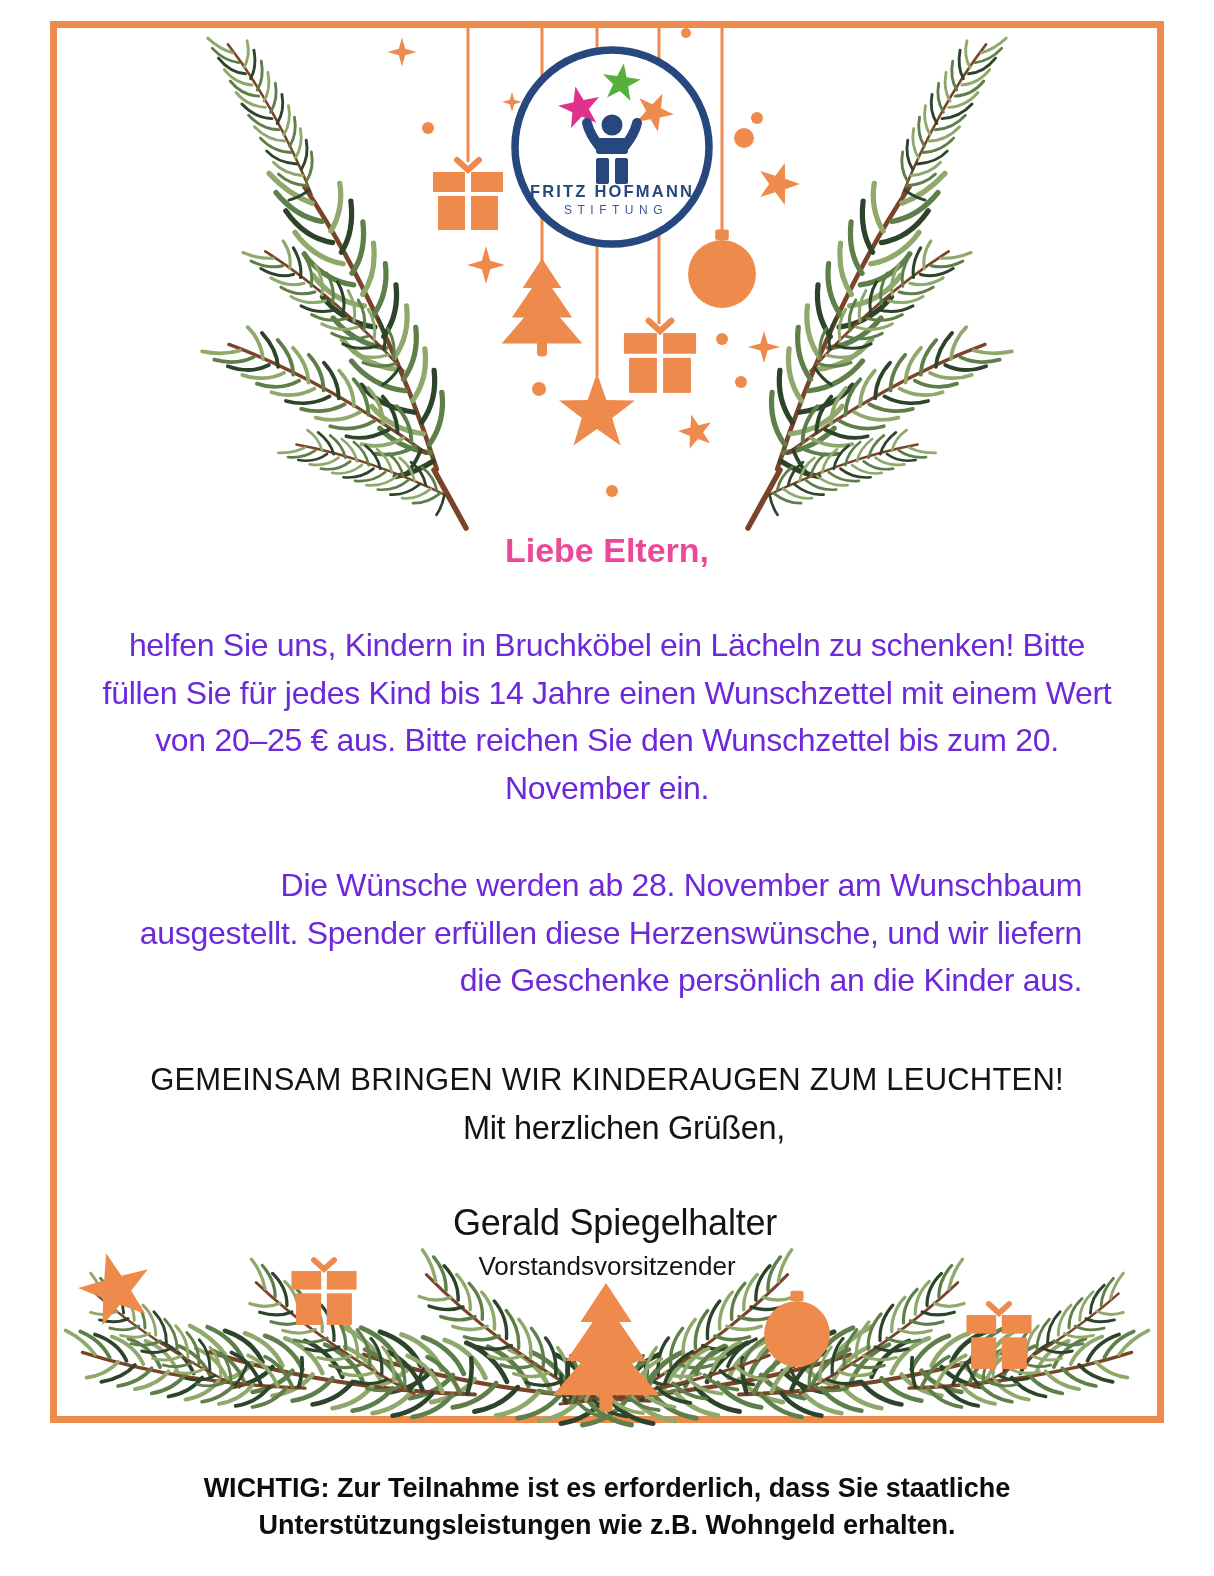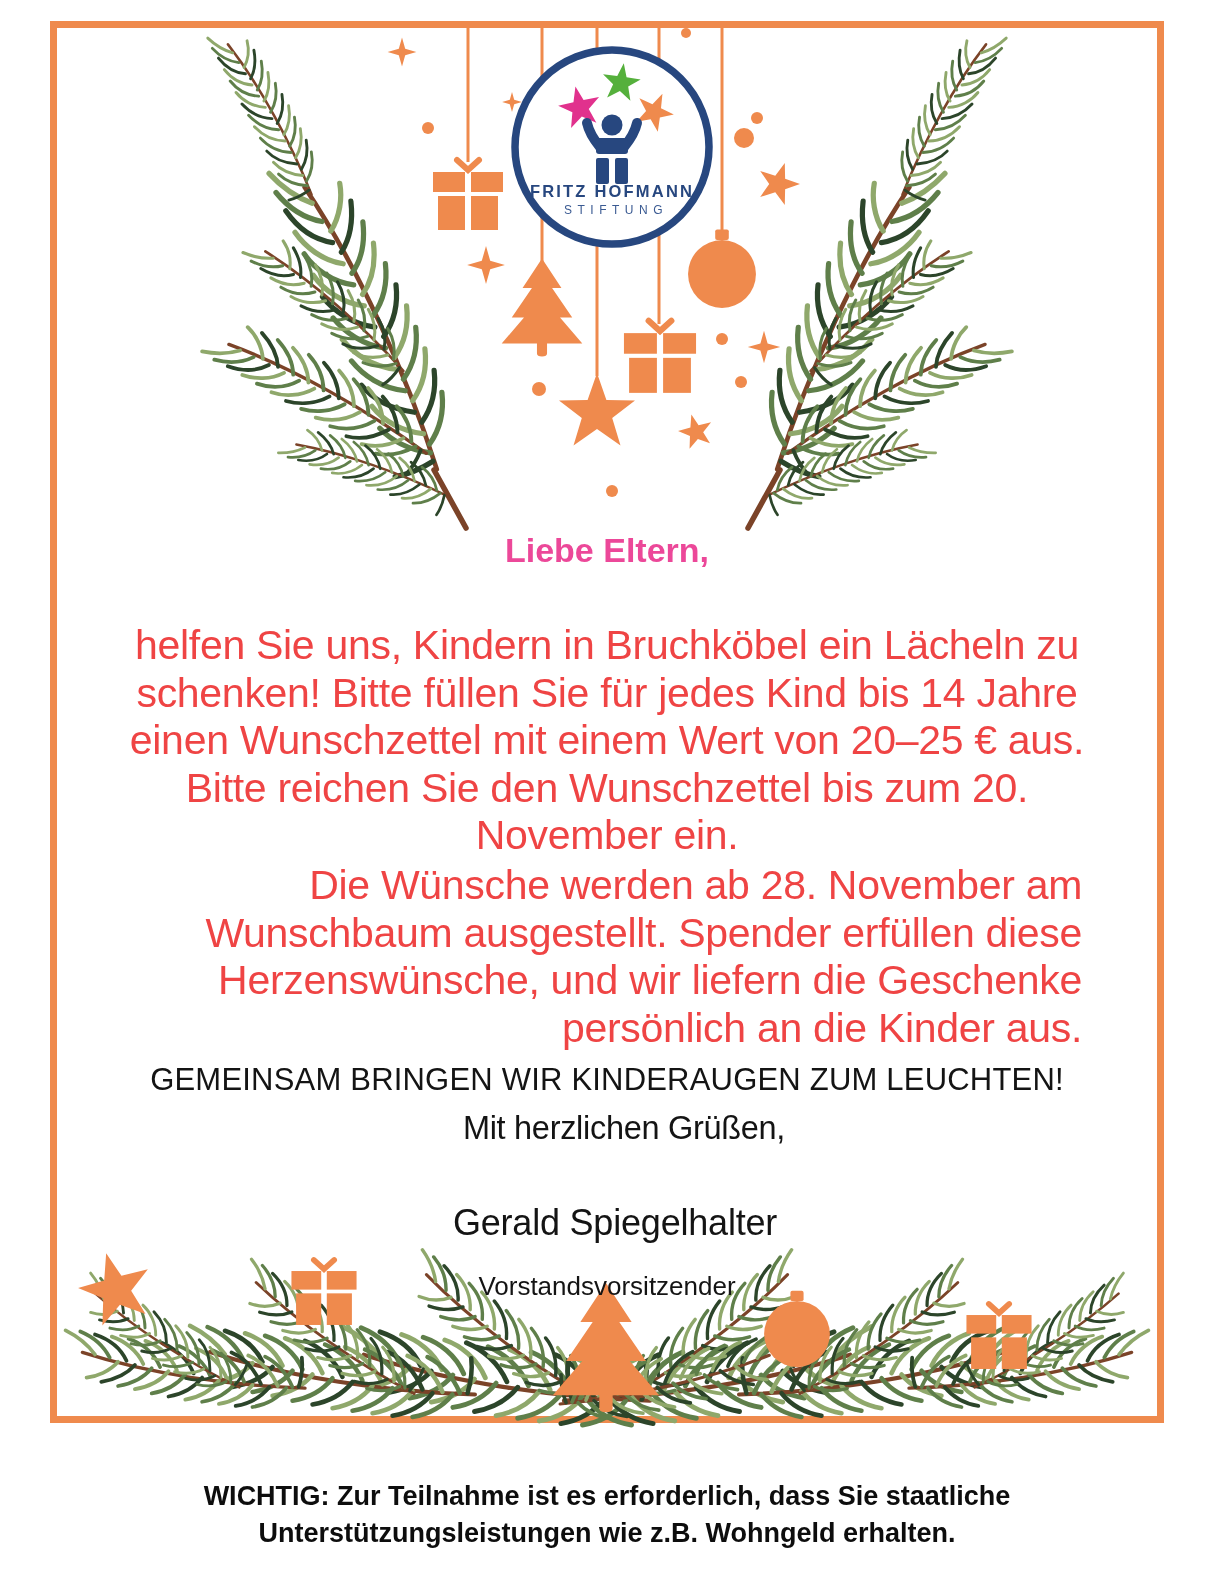--- a/index.html
+++ b/index.html
@@ -3,28 +3,28 @@
 <meta charset="utf-8">
 <style>
   html,body{margin:0;padding:0;}
   body{
     width:1214px;height:1576px;position:relative;background:#ffffff;
     font-family:"Liberation Sans", sans-serif;color:#111;overflow:hidden;
   }
   #decor{position:absolute;left:0;top:0;z-index:0;}
   .txt{position:absolute;left:50%;transform:translateX(-50%);text-align:center;z-index:2;}
   .salutation{top:531px;font-size:34px;font-weight:bold;letter-spacing:0px;color:#ec4899;}
-  .body-par{font-size:41px;line-height:47.5px;letter-spacing:-0.3px;color:#ef4444;}
+  .body-par{font-size:32px;line-height:47.5px;letter-spacing:-0.3px;color:#6d28d9;}
   .p1{top:622px;width:1020px;}
   .p2{top:862px;width:950px;text-align:right;}
   .slogan{top:1062px;width:1150px;font-size:31px;letter-spacing:0.2px;white-space:nowrap;color:#141414;}
   .closing{top:1110px;font-size:32.5px;letter-spacing:-0.3px;color:#141414;margin-left:17px;}
   .sig-name{top:1202px;font-size:36px;letter-spacing:-0.2px;color:#141414;margin-left:8px;}
-  .sig-title{top:1251px;font-size:26px;color:#141414;margin-top:20px;}
-  .footnote{top:1470px;width:940px;font-size:27px;font-weight:bold;line-height:37px;color:#0d0d0d;margin-top:8px;}
+  .sig-title{top:1251px;font-size:26px;color:#141414;}
+  .footnote{top:1470px;width:940px;font-size:27px;font-weight:bold;line-height:37px;color:#0d0d0d;}
   .g1{stroke:#5F7F4A;}
   .g2{stroke:#8FA86B;}
   .g3{stroke:#2C452A;}
 </style>
 </head>
 <body>
 
 <svg id="decor" width="1214" height="1576" viewBox="0 0 1214 1576">
   <defs>
 

